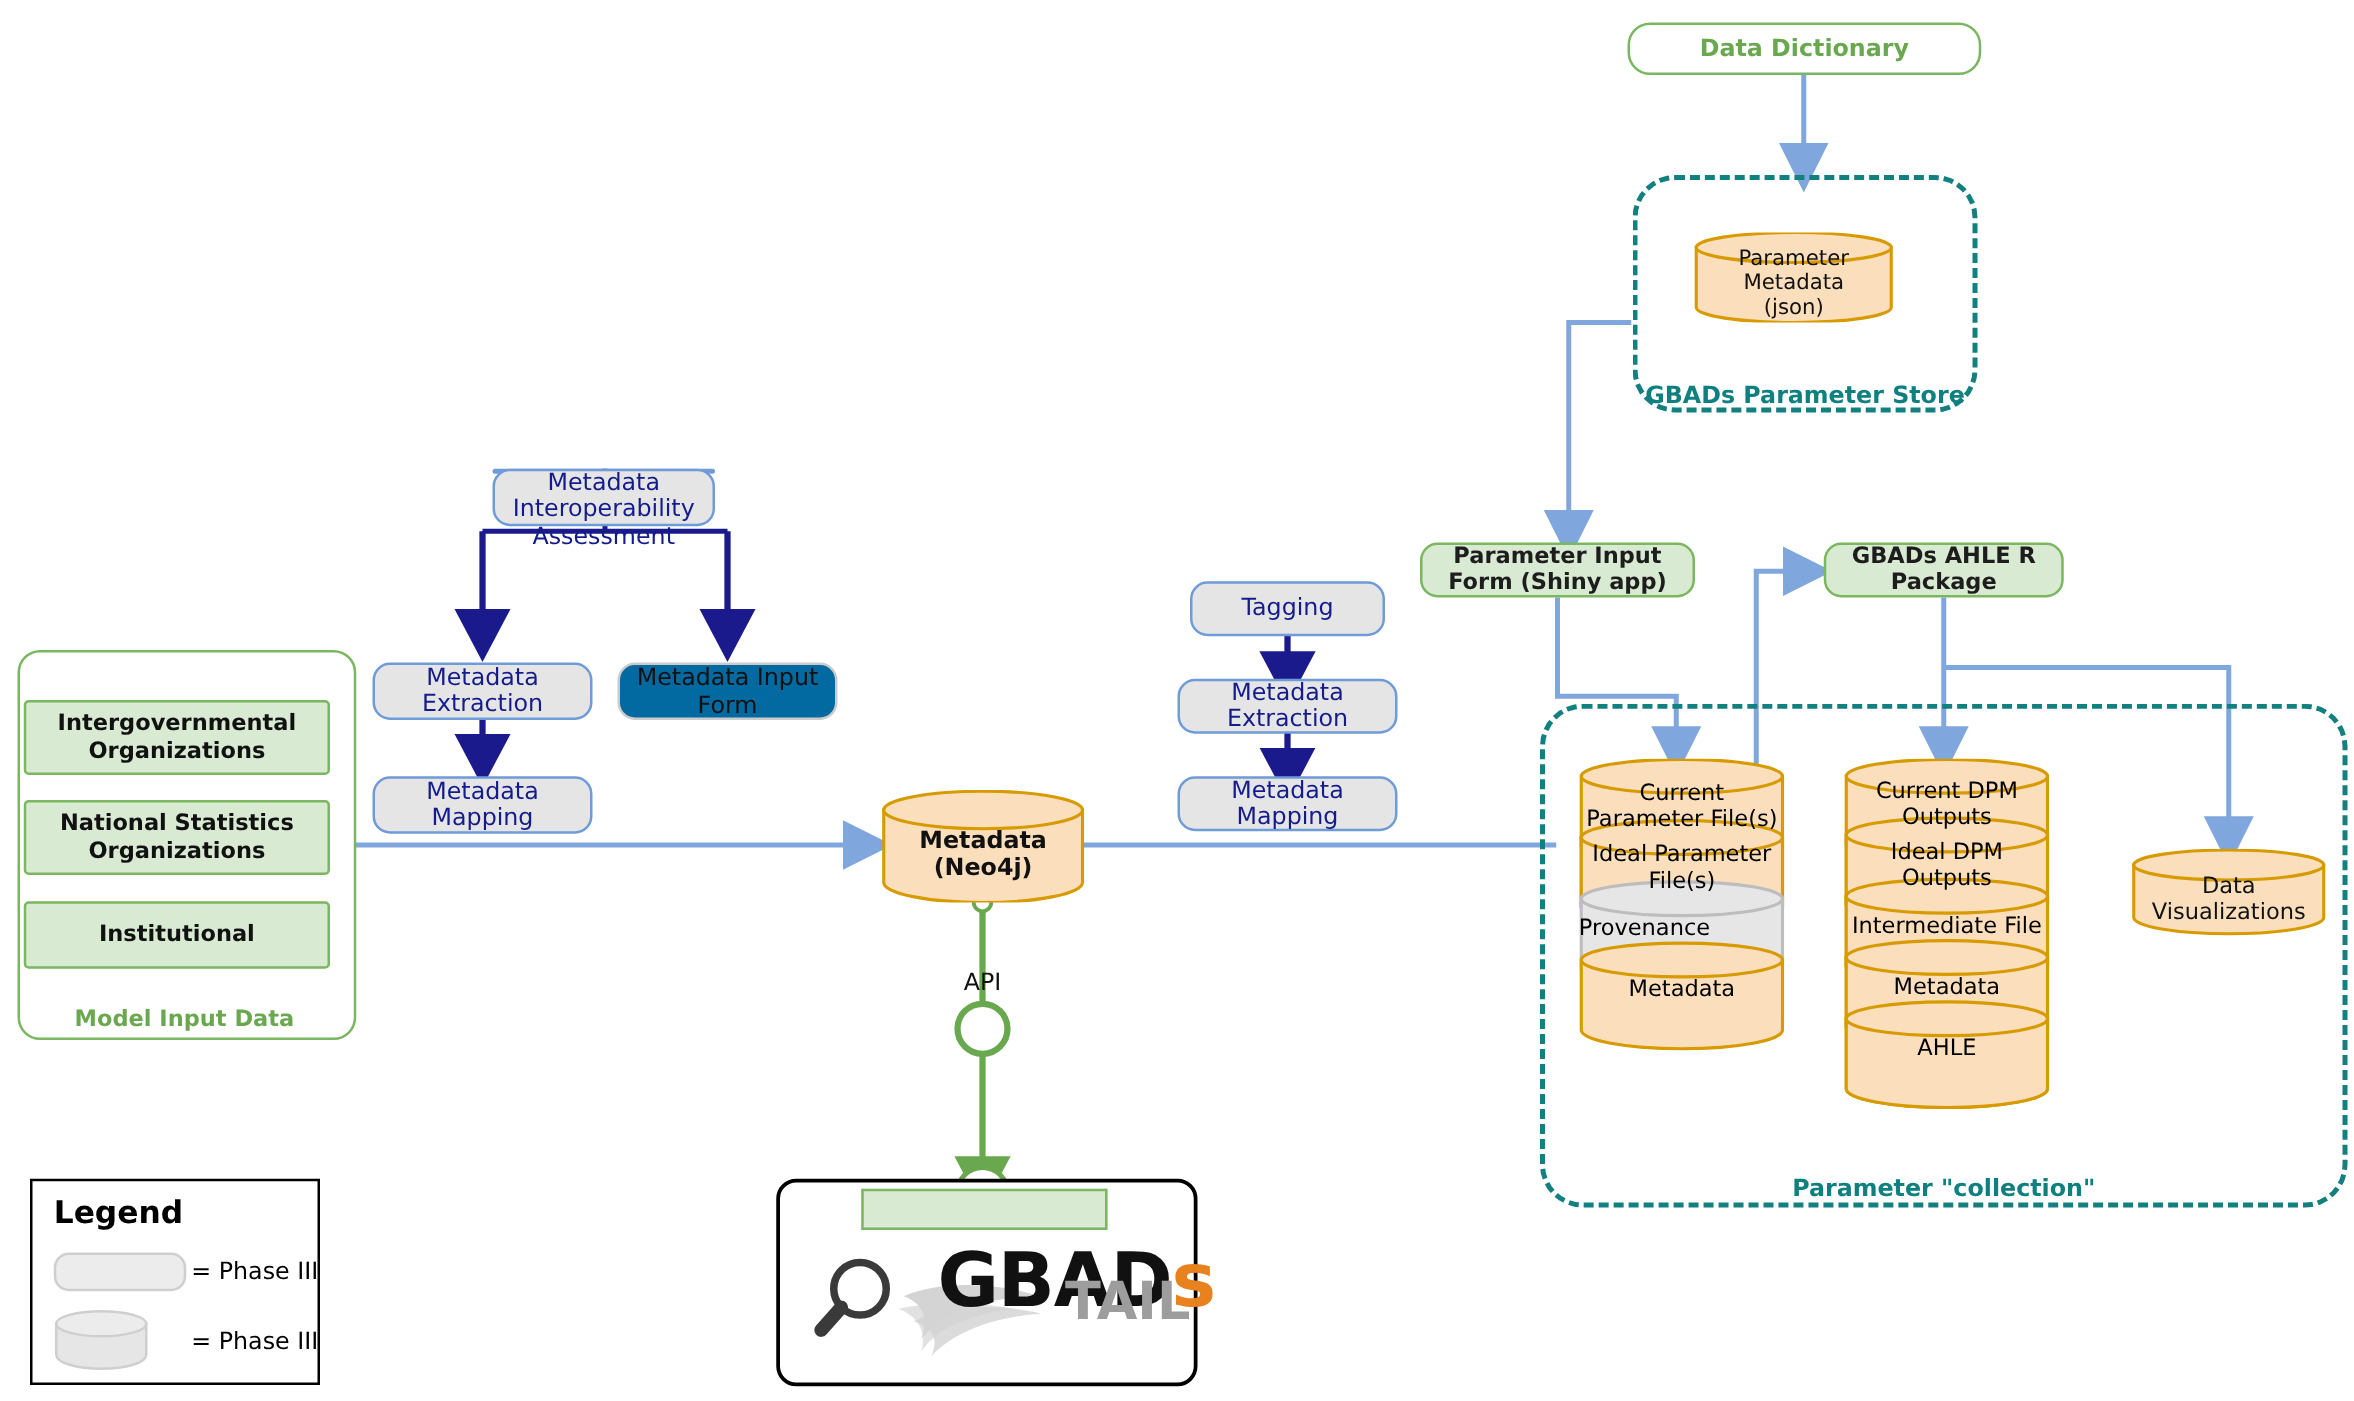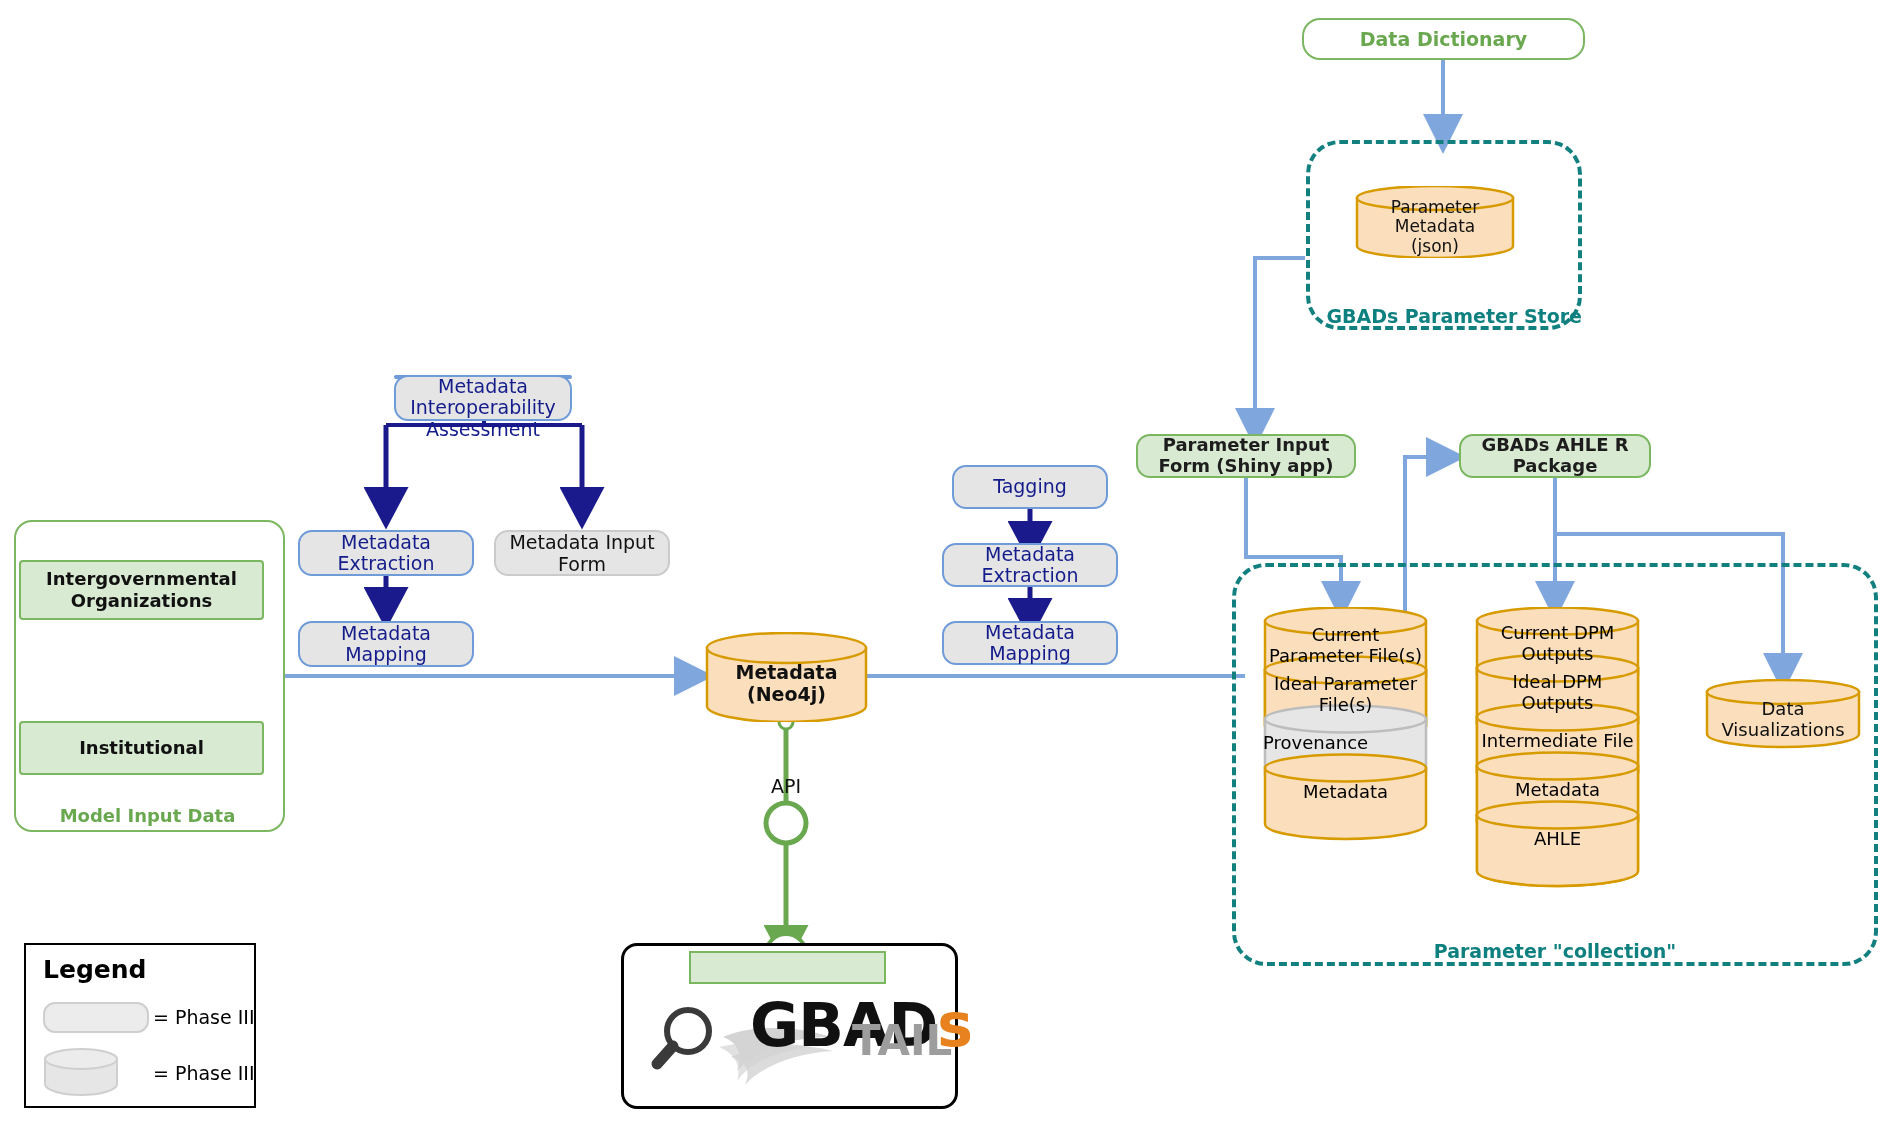--- a/index.html
+++ b/index.html
@@ -5,21 +5,21 @@
   html,body{margin:0;padding:0;background:#ffffff;}
   body{width:1883px;height:1121px;position:relative;overflow:hidden;
        font-family:"DejaVu Sans","Liberation Sans",sans-serif;}
   #canvas{position:absolute;left:0;top:0;width:1883px;height:1121px;}
   svg.layer{position:absolute;left:0;top:0;width:1883px;height:1121px;pointer-events:none;}
   .node{position:absolute;box-sizing:border-box;display:flex;align-items:center;
         justify-content:center;text-align:center;}
   
   .rr{border-radius:14px;border:2px solid #2e4a9e;}
   .blue{background:#e5e5e5;border-color:#6f9bd8;color:#141c8c;font-size:19px;line-height:1.12;}
-  .grey{background:#e5e5e5;border-color:#c9cbcc;color:#111;font-size:19px;}
+  .grey{background:#0369a1;border-color:#c9cbcc;color:#111;font-size:19px;}
   .green-node{background:#d9ead3;border-color:#7bb661;color:#1d1d1d;font-weight:bold;font-size:18px;line-height:1.15;}
   .green-outline{background:#ffffff;border:2px solid #7bb661;border-radius:18px;}
   .green-sub{background:#d9ead3;border:2px solid #7bb661;border-radius:4px;color:#111;
              font-weight:bold;font-size:18px;line-height:1.2;}
   .group-label{position:absolute;color:#6aa84f;font-weight:bold;font-size:18px;
                text-align:center;width:100%;}
   .dashgroup{position:absolute;box-sizing:border-box;border:4px dashed #12807f;border-radius:34px;}
   .dashlabel{position:absolute;color:#0f8080;font-weight:bold;font-size:19px;text-align:center;}
   
   .cyl{position:absolute;box-sizing:border-box;}
@@ -84,21 +84,21 @@
     <path d="M1030,502 L1030,546" stroke="#1a1a8c" stroke-width="5" fill="none" marker-end="url(#navyarrow)"></path>
     <path d="M1030,580 L1030,623" stroke="#1a1a8c" stroke-width="5" fill="none" marker-end="url(#navyarrow)"></path>
 
     <path d="M786,722 L786,950" stroke="#6aa84f" stroke-width="5" fill="none" marker-end="url(#greenarrow)"></path>
     <circle cx="786" cy="722" r="7" fill="#ffffff" stroke="#6aa84f" stroke-width="3"></circle>
     <circle cx="786" cy="823" r="20" fill="#ffffff" stroke="#6aa84f" stroke-width="5"></circle>
     <circle cx="786" cy="954" r="20" fill="#ffffff" stroke="#6aa84f" stroke-width="4"></circle>
   </svg>
 
   <div class="dashgroup" style="left:1306px;top:140px;width:276px;height:190px;"></div>
-  <div class="dashlabel" style="left:1306px;top:305px;width:276px;text-align:right;">GBADs Parameter Store</div>
+  <div class="dashlabel" style="left:1306px;top:305px;width:276px;">GBADs Parameter Store</div>
 
   <div class="dashgroup" style="left:1232px;top:563px;width:646px;height:403px;"></div>
   <div class="dashlabel" style="left:1232px;top:940px;width:646px;">Parameter "collection"</div>
 
   <div class="node rr green-outline" style="left:1302px;top:18px;width:283px;height:42px;">
     <span style="color:#6aa84f;font-weight:bold;font-size:19px;">Data Dictionary</span>
   </div>
 
   <div class="cyl" style="left:1355px;top:186px;width:160px;height:72px;">
     <div class="body" style="border-radius:0;background:none;border:none;">
@@ -137,20 +137,23 @@
     <span>Metadata Input Form</span>
   </div>
 
   <div class="node rr blue" style="left:298px;top:621px;width:176px;height:46px;">
     <span>Metadata Mapping</span>
   </div>
 
   <div class="green-outline" style="position:absolute;left:14px;top:520px;width:267px;height:308px;"></div>
   <div class="node green-sub" style="left:19px;top:560px;width:245px;height:60px;">
     <span>Intergovernmental Organizations</span>
+  </div>
+  <div class="node green-sub" style="left:19px;top:640px;width:245px;height:60px;">
+    <span>National Statistics Organizations</span>
   </div>
   <div class="node green-sub" style="left:19px;top:721px;width:245px;height:54px;">
     <span>Institutional</span>
   </div>
   <div class="group-label" style="left:14px;top:805px;width:267px;">Model Input Data</div>
 
   <div class="node rr blue" style="left:952px;top:465px;width:156px;height:44px;">
     <span>Tagging</span>
   </div>
   <div class="node rr blue" style="left:942px;top:543px;width:176px;height:44px;">

